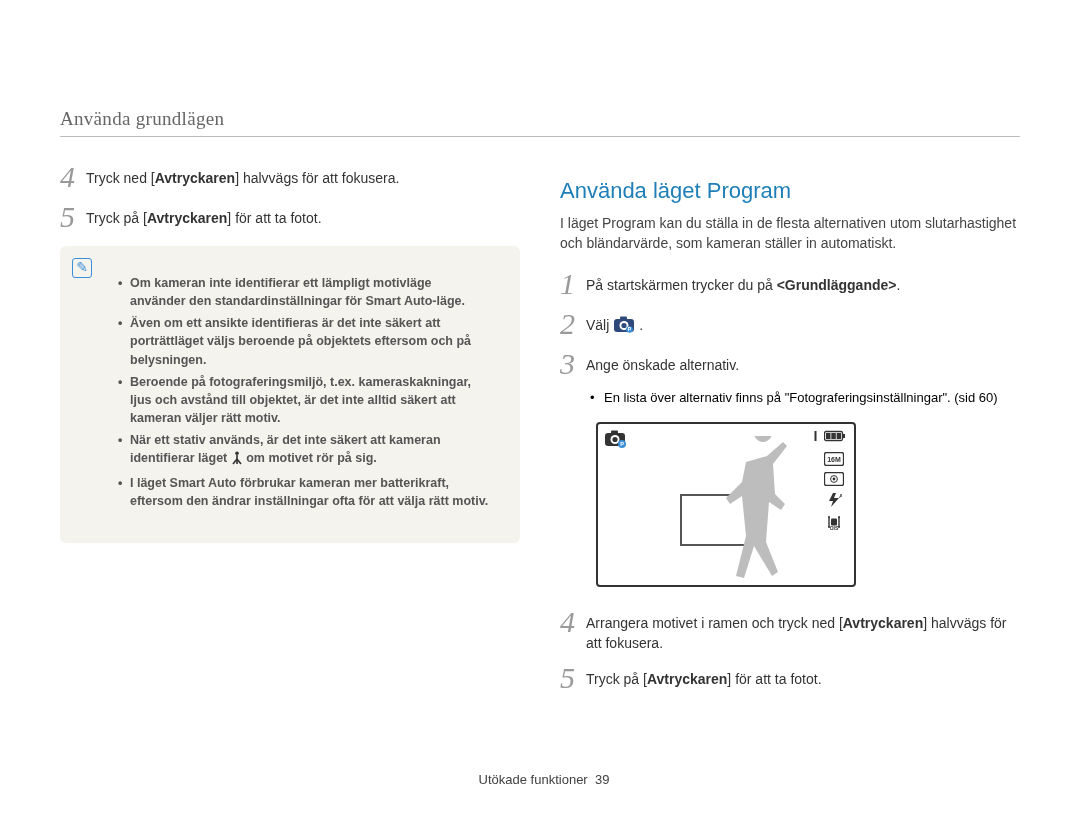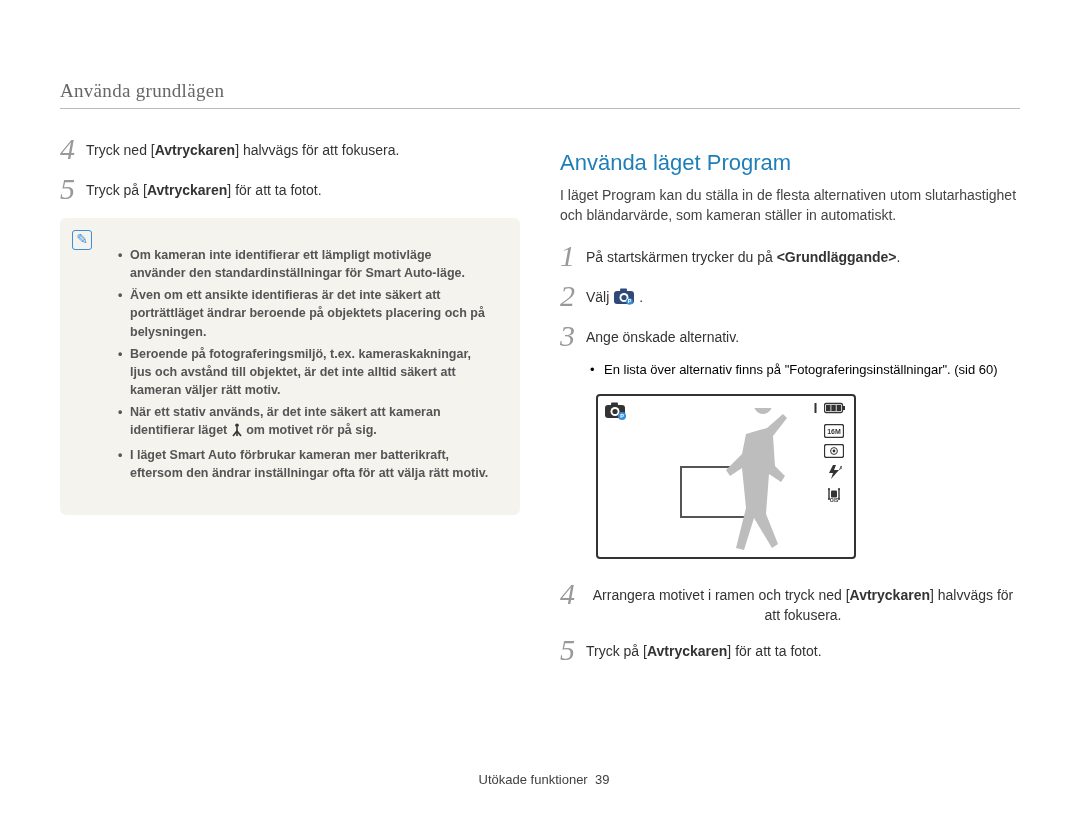--- a/index.html
+++ b/index.html
@@ -10,21 +10,21 @@
     font-family: Arial, Helvetica, sans-serif;
     font-size: 14px;
     color: #333;
     background: #fff;
   }
   .page {
     position: relative;
     width: 1080px;
     height: 815px;
     box-sizing: border-box;
-    padding: 80px 60px 40px 60px;
+    padding: 108px 60px 40px 60px;
   }
   .breadcrumb {
     font-family: "Times New Roman", serif;
     font-size: 19px;
     font-weight: 300;
     color: #666;
     margin-bottom: 6px;
     letter-spacing: 0.3px;
   }
   .hr {
@@ -62,21 +62,20 @@
     font-size: 30px;
     font-style: italic;
     color: #999;
     width: 26px;
     line-height: 1;
     flex-shrink: 0;
   }
   .step-body {
     padding-top: 6px;
     line-height: 1.45;
-    text-align: center;
   }
   .sub-bullet {
     margin: 4px 0 0 26px;
     padding-left: 18px;
     position: relative;
     font-size: 13px;
     color: #000000;
     line-height: 1.4;
   }
   .sub-bullet::before {
@@ -203,21 +202,21 @@
         <div class="step-num">5</div>
         <div class="step-body">
           <span>Tryck på [</span><span class="bold">Avtryckaren</span><span>] för att ta fotot.</span>
         </div>
       </div>
 
       <div class="note-box">
         <div class="note-icon">✎</div>
         <ul class="note-list">
           <li>Om kameran inte identifierar ett lämpligt motivläge använder den standardinställningar för Smart Auto-läge.</li>
-          <li>Även om ett ansikte identifieras är det inte säkert att porträttläget ändrar beroende på objektets placering och på belysningen.</li>
+          <li>Även om ett ansikte identifieras är det inte säkert att porträttläget väljs beroende på objektets eftersom och på belysningen.</li>
           <li>Beroende på fotograferingsmiljö, t.ex. kameraskakningar, ljus och avstånd till objektet, är det inte alltid säkert att kameran väljer rätt motiv.</li>
           <li>
             <span>När ett stativ används, är det inte säkert att kameran identifierar läget </span>
             <span class="stick-icon">
               <svg width="12" height="14" viewBox="0 0 12 14">
                 <circle cx="6" cy="2.2" r="1.8" fill="#333"></circle>
                 <line x1="6" y1="4" x2="6" y2="8" stroke="#333" stroke-width="1.6"></line>
                 <line x1="6" y1="8" x2="2" y2="13" stroke="#333" stroke-width="1.6"></line>
                 <line x1="6" y1="8" x2="10" y2="13" stroke="#333" stroke-width="1.6"></line>
                 <line x1="6" y1="8" x2="6" y2="13" stroke="#333" stroke-width="1.6"></line>

